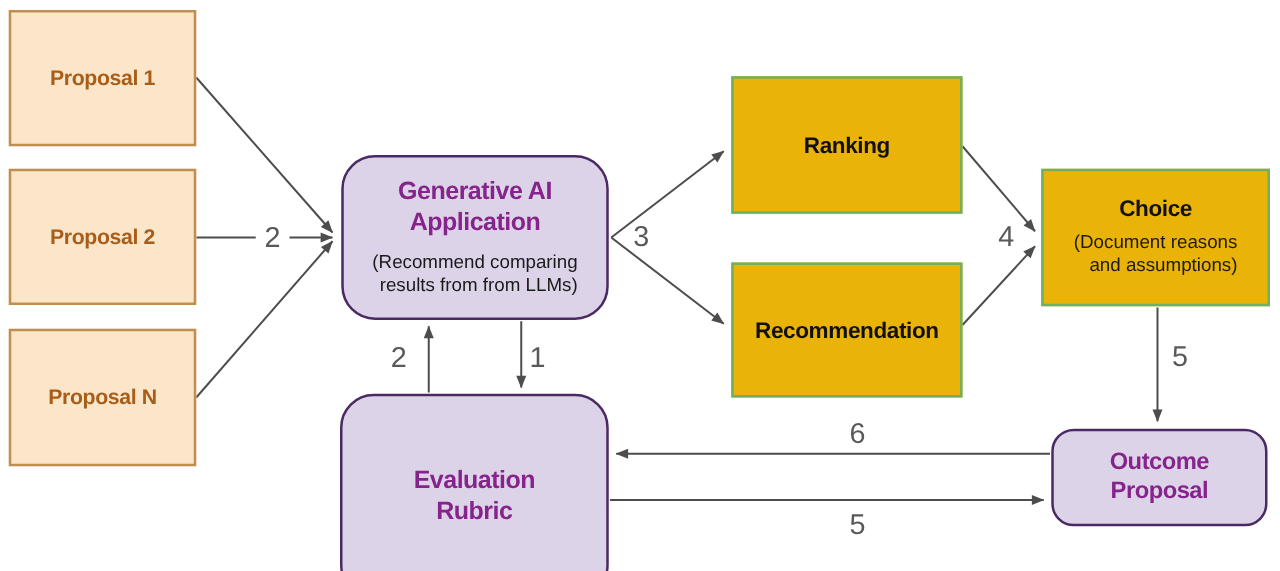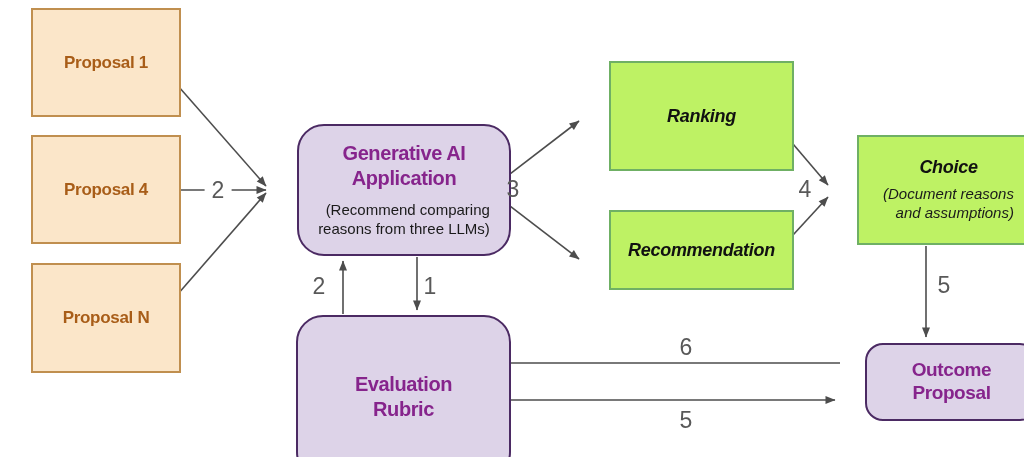--- a/index.html
+++ b/index.html
@@ -17,36 +17,34 @@
     width: 1024px; height: 457px;
   }
   .node {
     position: absolute;
     box-sizing: border-box;
     display: flex;
     flex-direction: column;
     align-items: center;
     justify-content: center;
     text-align: center;
-    margin-left: 24px;
   }
   .node-orange {
     background: #fbe6c9;
     border: 2px solid #c08f4f;
   }
   .node-orange .title {
     color: #a85d18;
     font-weight: bold;
     font-size: 17px;
     letter-spacing: -0.3px;
   }
   .node-green {
-    background: #bef264;
+    background: #eab308;
     border: 2px solid #6fb064;
-    font-style: italic;
   }
   .node-green .title {
     color: #111111;
     font-weight: bold;
     font-size: 18px;
     letter-spacing: -0.3px;
   }
   .node-purple {
     background: #ddd3e8;
     border: 2px solid #4b2a63;
@@ -105,39 +103,39 @@
     <line x1="488" y1="400" x2="835" y2="400" stroke="#4d4d4d" stroke-width="1.6" marker-end="url(#arrowhead)"></line>
     <line x1="343" y1="314" x2="343" y2="261" stroke="#4d4d4d" stroke-width="1.6" marker-end="url(#arrowhead)"></line>
     <line x1="417" y1="257" x2="417" y2="310" stroke="#4d4d4d" stroke-width="1.6" marker-end="url(#arrowhead)"></line>
   </svg>
 
   <div class="node node-orange" style="left:7px; top:8px; width:150px; height:109px;">
     <span class="title">Proposal 1</span>
   </div>
 
   <div class="node node-orange" style="left:7px; top:135px; width:150px; height:109px;">
-    <span class="title">Proposal 4</span>
+    <span class="title">Proposal 2</span>
   </div>
 
   <div class="node node-orange" style="left:7px; top:263px; width:150px; height:110px;justify-content:center;">
     <span class="title">Proposal N</span>
   </div>
 
   <div class="node node-purple rounded-lg" style="left:273px; top:124px; width:214px; height:132px;">
     <span class="title pre">Generative AI
 Application</span>
     <span class="subtitle pre">(Recommend comparing
-reasons from three LLMs)</span>
+results from from LLMs)</span>
   </div>
 
   <div class="node node-green" style="left:585px; top:61px; width:185px; height:110px;">
     <span class="title">Ranking</span>
   </div>
 
-  <div class="node node-green" style="left:585px; top:210px; width:185px; height:80px;">
+  <div class="node node-green" style="left:585px; top:210px; width:185px; height:108px;">
     <span class="title">Recommendation</span>
   </div>
 
   <div class="node node-green" style="left:833px; top:135px; width:183px; height:110px;">
     <span class="title" style="font-size:18px;">Choice</span>
     <span class="subtitle pre" style="margin-top:7px;">(Document reasons
 and assumptions)</span>
   </div>
 
   <div class="node node-purple rounded-lg" style="left:272px; top:315px; width:215px; height:164px;">

